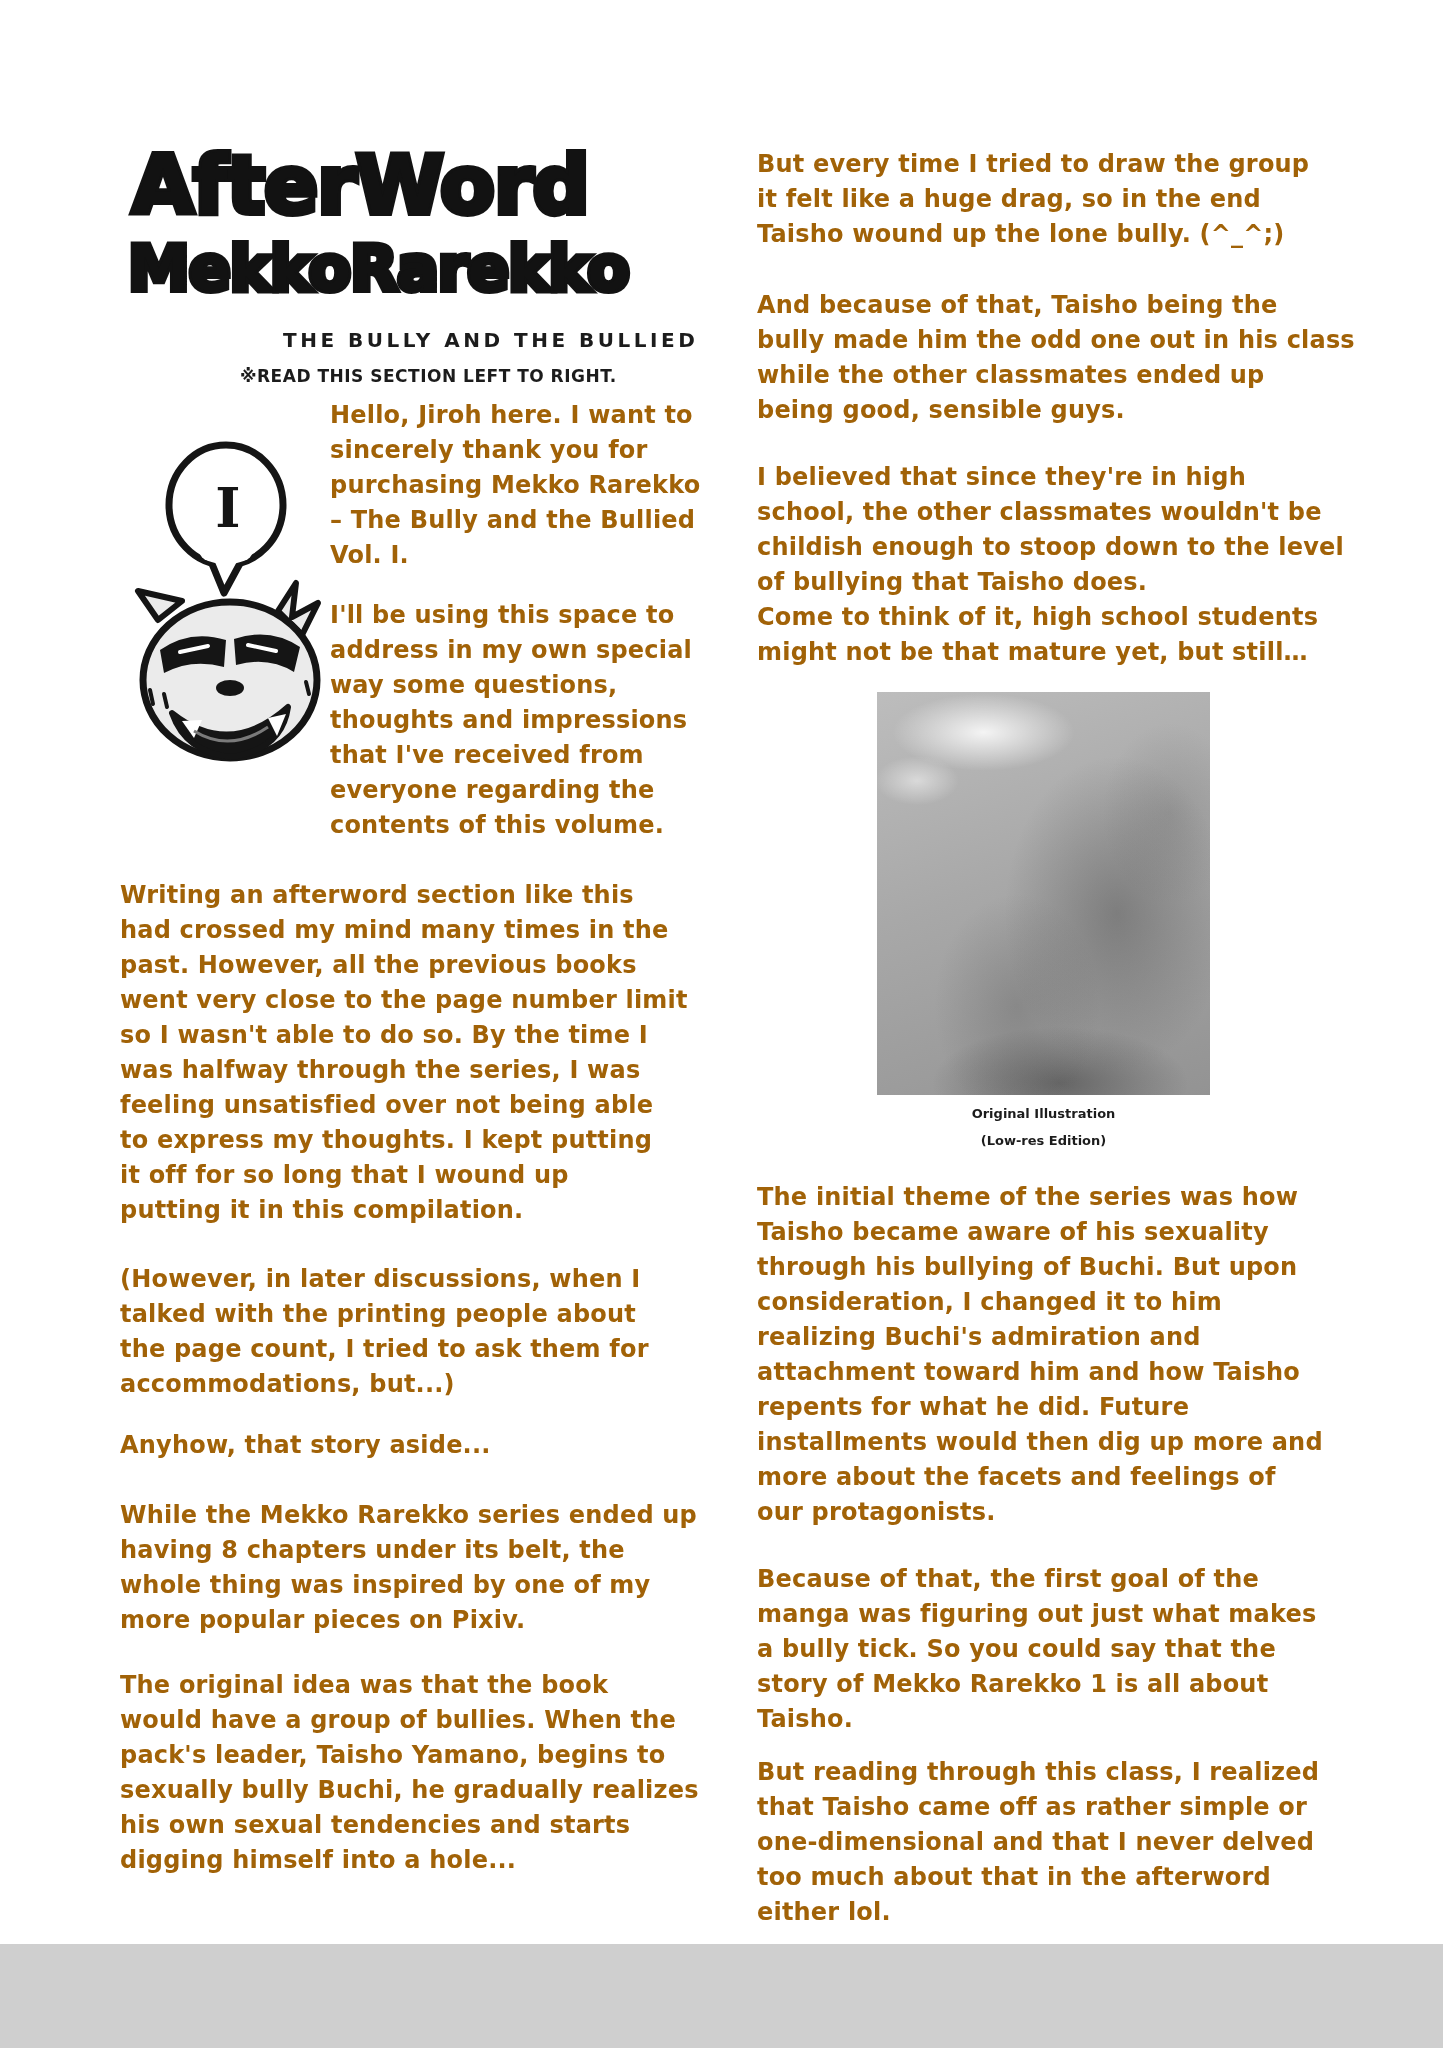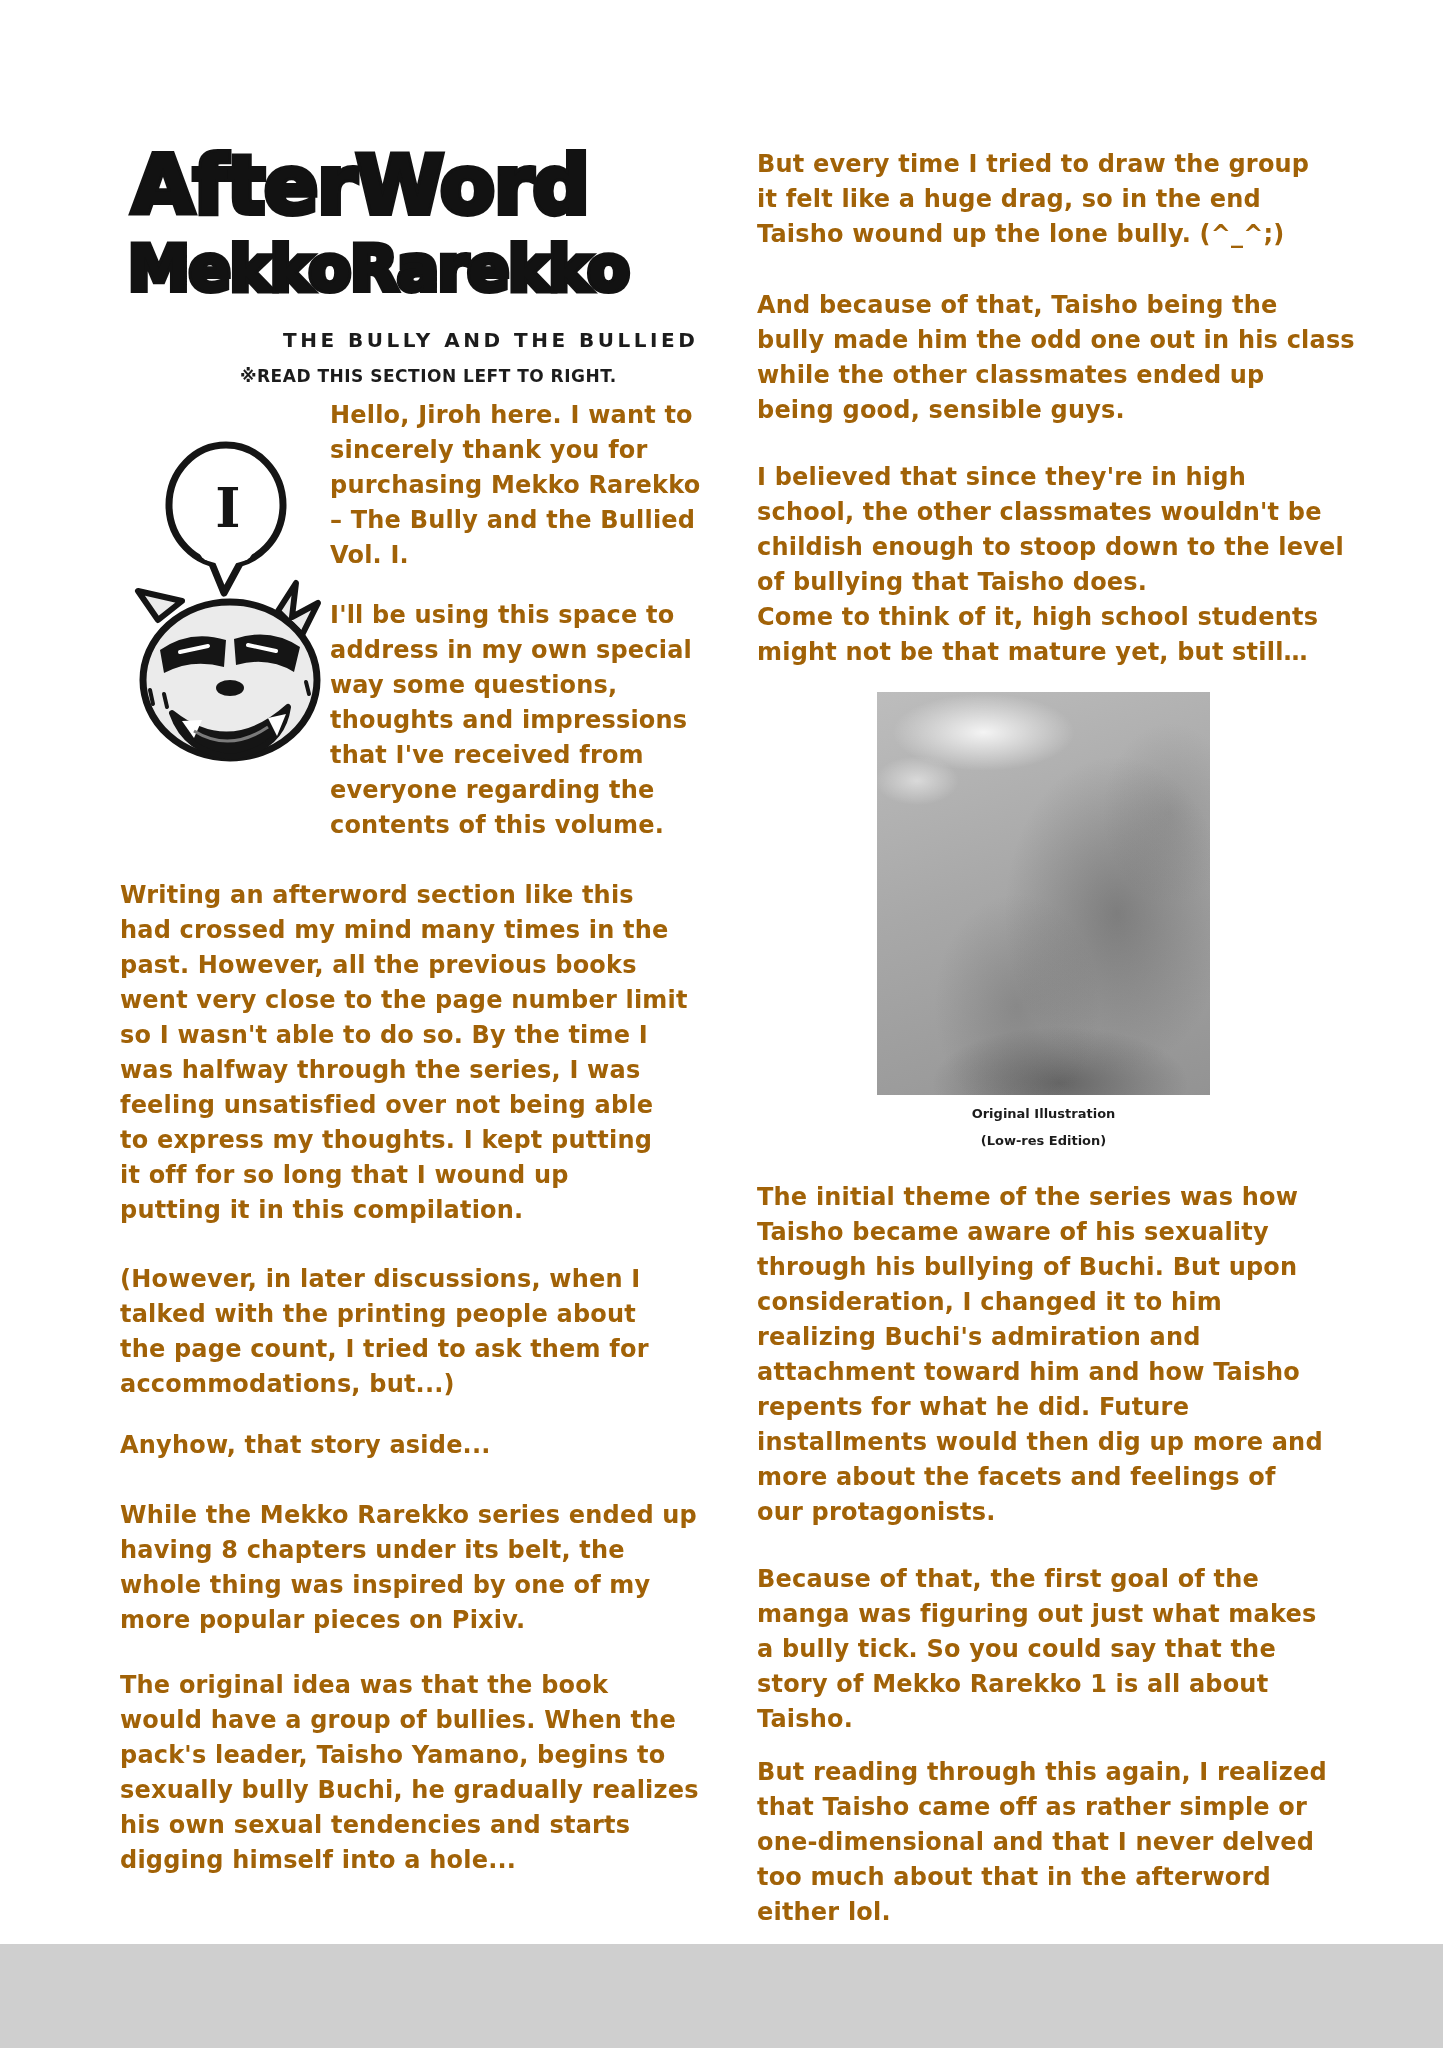--- a/index.html
+++ b/index.html
@@ -174,21 +174,21 @@
 attachment toward him and how Taisho
 repents for what he did.  Future
 installments would then dig up more and
 more about the facets and feelings of
 our protagonists.</div>
     <div id="rb2" class="para rightcol">Because of that, the first goal of the
 manga was figuring out just what makes
 a bully tick.  So you could say that the
 story of Mekko Rarekko 1 is all about
 Taisho.</div>
-    <div id="rb3" class="para rightcol">But reading through this again, I realized
+    <div id="rb3" class="para rightcol">But reading through this class, I realized
 that Taisho came off as rather simple or
 one-dimensional and that I never delved
 too much about that in the afterword
 either lol.</div>
   </div>
 
   <div class="page-number">100</div>
 </div>
 
 </body></html>

